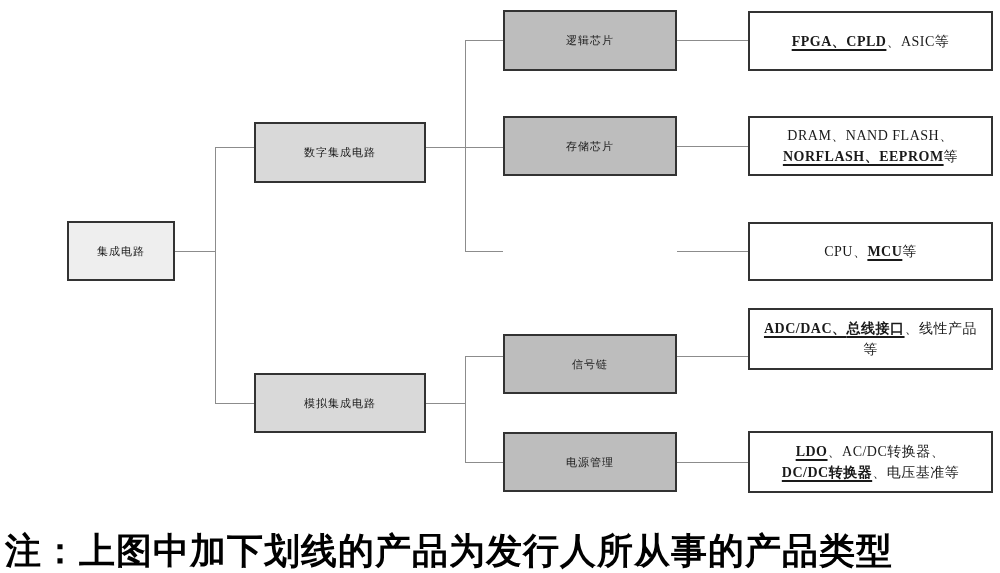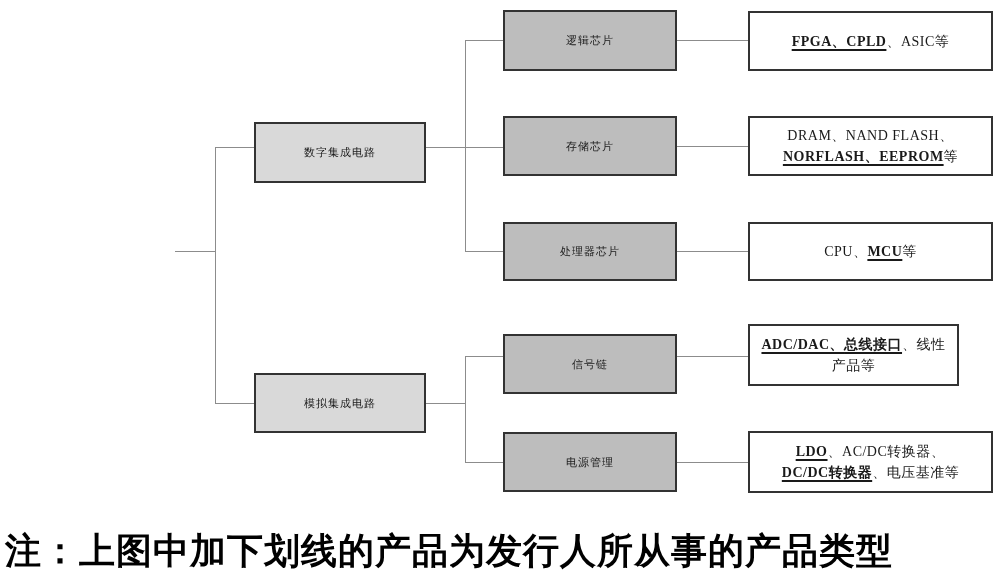--- a/index.html
+++ b/index.html
@@ -79,40 +79,40 @@
   <div class="vline" style="left:465px;top:356px;height:107px;"></div>
   <div class="hline" style="left:465px;top:356px;width:38px;"></div>
   <div class="hline" style="left:465px;top:462px;width:38px;"></div>
 
   <div class="hline" style="left:677px;top:40px;width:71px;"></div>
   <div class="hline" style="left:677px;top:146px;width:71px;"></div>
   <div class="hline" style="left:677px;top:251px;width:71px;"></div>
   <div class="hline" style="left:677px;top:356px;width:71px;"></div>
   <div class="hline" style="left:677px;top:462px;width:71px;"></div>
 
+  <div class="node root" style="left:67px;top:221px;width:108px;height:60px;">集成电路</div>
 
   <div class="node l2" style="left:254px;top:122px;width:172px;height:61px;">数字集成电路</div>
   <div class="node l2" style="left:254px;top:373px;width:172px;height:60px;">模拟集成电路</div>
 
   <div class="node l3" style="left:503px;top:10px;width:174px;height:61px;">逻辑芯片</div>
   <div class="node l3" style="left:503px;top:116px;width:174px;height:60px;">存储芯片</div>
-  <div class="node l3" style="left:503px;top:222px;width:174px;height:59px;">处理器芯片</div>
   <div class="node l3" style="left:503px;top:326px;width:174px;height:60px;margin-top:8px;">信号链</div>
   <div class="node l3" style="left:503px;top:432px;width:174px;height:60px;">电源管理</div>
 
   <div class="node leaf" style="left:748px;top:11px;width:245px;height:60px;">
       <span><span class="seg emph">FPGA、CPLD</span><span class="seg">、ASIC等</span></span>
     </div>
   <div class="node leaf" style="left:748px;top:116px;width:245px;height:60px;">
       <span><span class="seg">DRAM、NAND FLASH、</span><br><span class="seg emph">NORFLASH、EEPROM</span><span class="seg">等</span></span>
     </div>
   <div class="node leaf" style="left:748px;top:222px;width:245px;height:59px;">
       <span><span class="seg">CPU、</span><span class="seg emph">MCU</span><span class="seg">等</span></span>
     </div>
-  <div class="node leaf" style="left:748px;top:324px;width:211px;height:62px;">
+  <div class="node leaf" style="left:748px;top:308px;width:245px;height:62px;">
       <span><span class="seg emph">ADC/DAC、</span><span class="seg emph">总线接口</span><span class="seg">、线性产品等</span></span>
     </div>
   <div class="node leaf" style="left:748px;top:431px;width:245px;height:62px;">
       <span><span class="seg emph">LDO</span><span class="seg">、AC/DC转换器、</span><br><span class="seg emph">DC/DC转换器</span><span class="seg">、电压基准等</span></span>
     </div>
 
   <div class="note">注：上图中加下划线的产品为发行人所从事的产品类型</div>
 
 </div>
 

